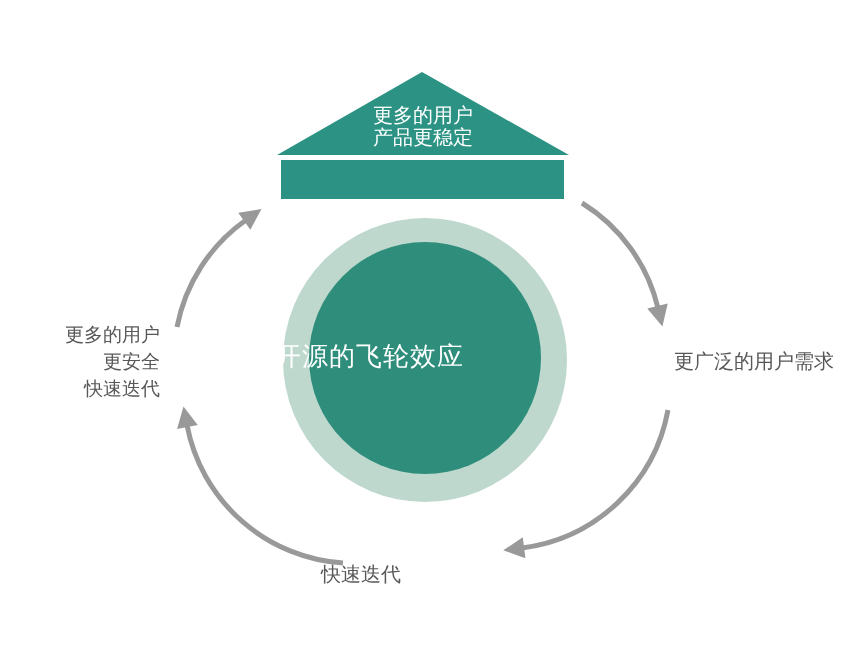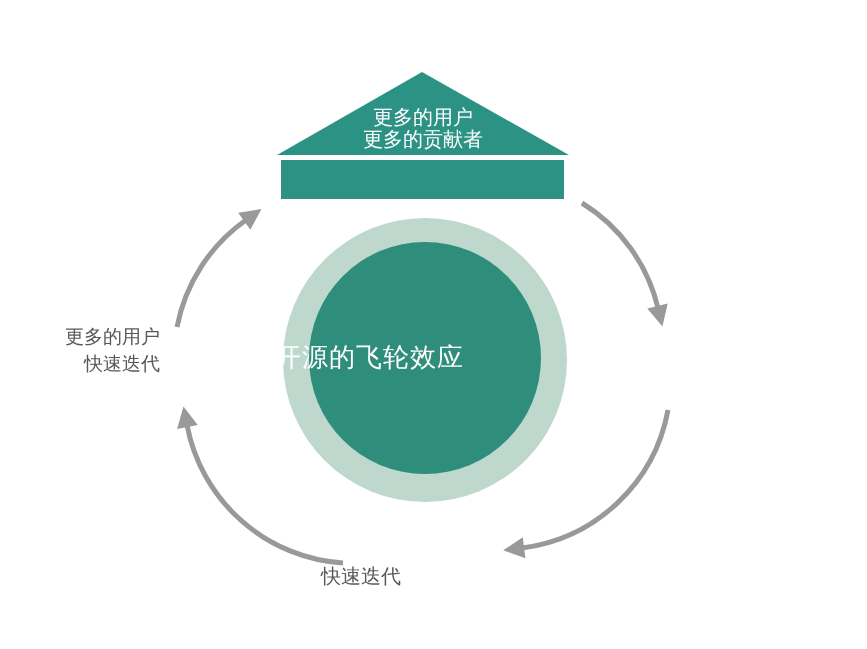--- a/index.html
+++ b/index.html
@@ -2,21 +2,21 @@
 <html><head>
 <meta charset="utf-8">
 <style>
   html, body { margin: 0; padding: 0; background: #ffffff; }
   .canvas {
     position: relative;
     width: 867px;
     height: 649px;
     background: #ffffff;
     overflow: hidden;
-    font-family: Liberation Serif, serif;
+    font-family: Liberation Mono, monospace;
   }
   .diagram-svg { position: absolute; left: 0; top: 0; }
   .label { position: absolute; margin: 0; }
   .roof-label {
     left: 273px; top: 106px; width: 300px;
     text-align: center; color: #ffffff;
     font-size: 20px; line-height: 22px;
   }
   .base-label {
     left: 281px; top: 160px; width: 283px; height: 39px;
@@ -63,27 +63,29 @@
 
     <polygon points="422,72 277,155 569,155" fill="#2C9384"></polygon>
     <rect x="281" y="160" width="283" height="39" fill="#2C9384"></rect>
 
     <circle cx="425" cy="360" r="142" fill="#BED8CE"></circle>
     <circle cx="425" cy="358" r="116" fill="#2F8E7B"></circle>
   </svg>
 
   <div class="label roof-label">
     <div>更多的用户</div>
-    <div>更多的贡献者</div>
+    <div>产品更稳定</div>
   </div>
 
 
   <div class="label hub-label">开源的飞轮效应</div>
 
   <div class="label left-label">
     <div>更多的用户</div>
+    <div>更安全</div>
     <div>快速迭代</div>
   </div>
 
+  <div class="label right-label">更广泛的用户需求</div>
 
   <div class="label bottom-label">快速迭代</div>
 
 </div>
 
 </body></html>

